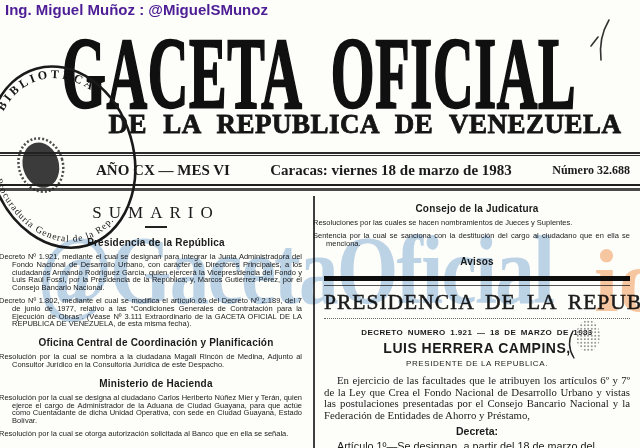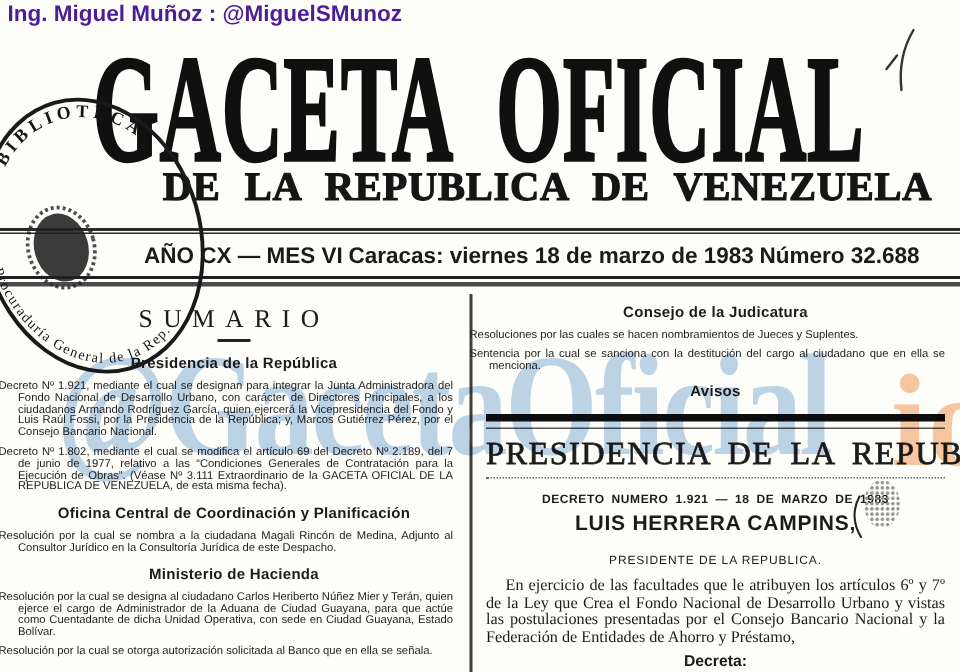--- a/index.html
+++ b/index.html
@@ -10,43 +10,43 @@
   
   .title{position:absolute;top:24px;left:62px;font-family:"Liberation Serif",serif;font-weight:bold;
          font-size:88px;line-height:88px;white-space:nowrap;letter-spacing:1px;word-spacing:26px;
          transform:scale(0.64,1.15);transform-origin:left top;-webkit-text-stroke:2px #101010;color:#101010;}
   .subtitle{position:absolute;top:109px;left:90px;width:550px;text-align:center;
             font-family:"Liberation Serif",serif;font-weight:bold;font-size:27px;letter-spacing:.5px;
             word-spacing:9px;-webkit-text-stroke:.8px #151515;color:#151515;white-space:nowrap;}
   .rule-top{position:absolute;top:152px;left:0;width:640px;height:4px;
             border-top:2px solid #2b2b2b;border-bottom:1px solid #2b2b2b;box-sizing:border-box;}
   .edition-row{position:absolute;top:158px;left:0;width:640px;height:25px;display:flex;align-items:center;
-               font-family:Liberation Sans, sans-serif;font-weight:bold;font-size:15px;}
+               font-family:Liberation Serif, serif;font-weight:bold;font-size:15px;}
   .ed-left{margin-left:96px;white-space:nowrap;}
   .ed-center{flex:1;text-align:center;white-space:nowrap;}
-  .ed-right{margin-right:27px;font-size:15px;white-space:nowrap;}
+  .ed-right{margin-right:10px;font-size:12px;white-space:nowrap;}
   .rule-band{position:absolute;top:184px;left:0;width:640px;height:7px;box-sizing:border-box;
              border-top:2.5px solid #1f1f1f;border-bottom:3px solid #4a4a4a;}
   
   .col-left{position:absolute;left:10px;top:196px;width:292px;}
   .col-right{position:absolute;left:324px;top:196px;width:306px;}
   .divider{position:absolute;left:313px;top:196px;width:2px;height:252px;background:#3f3f3f;}
   .sumario{text-align:center;font-family:"Liberation Serif",serif;font-weight:normal;font-size:17px;
            letter-spacing:7px;margin-top:7px;}
   .sumario-dash{width:22px;border-top:2px solid #222;margin:3px auto 0;}
   .sec-heading{text-align:center;font-weight:bold;font-size:10px;margin-top:9px;letter-spacing:.2px;}
   .sum-item{font-size:7.5px;line-height:7.8px;text-align:justify;padding-left:2px;text-indent:-13px;
             margin-top:5px;color:#222;}
   .sep-bar{margin-top:9px;height:4px;border-top:5px solid #0e0e0e;border-bottom:1px solid #555;box-sizing:content-box;}
   .pres-title{text-align:center;font-family:"Liberation Serif",serif;font-size:21.5px;letter-spacing:1px;
               word-spacing:5px;margin-top:4px;-webkit-text-stroke:.5px #1d1d1d;white-space:nowrap;}
   .dotted-rule{border-top:1.5px dotted #666;margin-top:3px;}
   .decree-line{text-align:center;font-size:8px;font-weight:bold;letter-spacing:.4px;word-spacing:2px;margin-top:9px;}
   .pres-name{text-align:center;font-size:14px;font-weight:bold;letter-spacing:.5px;margin-top:3px;}
-  .pres-role{text-align:center;font-size:8px;letter-spacing:.6px;margin-top:13px;}
+  .pres-role{text-align:center;font-size:8px;letter-spacing:.6px;margin-top:3px;}
   .preamble{font-family:Liberation Serif, serif;font-size:10.8px;line-height:11.4px;text-align:justify;
             text-indent:13px;margin-top:7px;}
   .decreta{text-align:center;font-weight:bold;font-size:10.5px;margin-top:4px;}
   .article{font-size:10.8px;text-indent:13px;margin-top:3px;text-align:justify;}
   
   .wm-blue{position:absolute;left:38px;top:222px;font-family:"Liberation Serif",serif;font-weight:bold;
            font-size:92px;line-height:92px;color:rgba(125,170,214,.5);letter-spacing:-2px;
            transform:scale(0.86,1.05);transform-origin:left top;mix-blend-mode:multiply;
            pointer-events:none;white-space:nowrap;z-index:9;}
   .wm-io{position:absolute;left:594px;top:238px;font-family:"Liberation Serif",serif;font-weight:bold;

